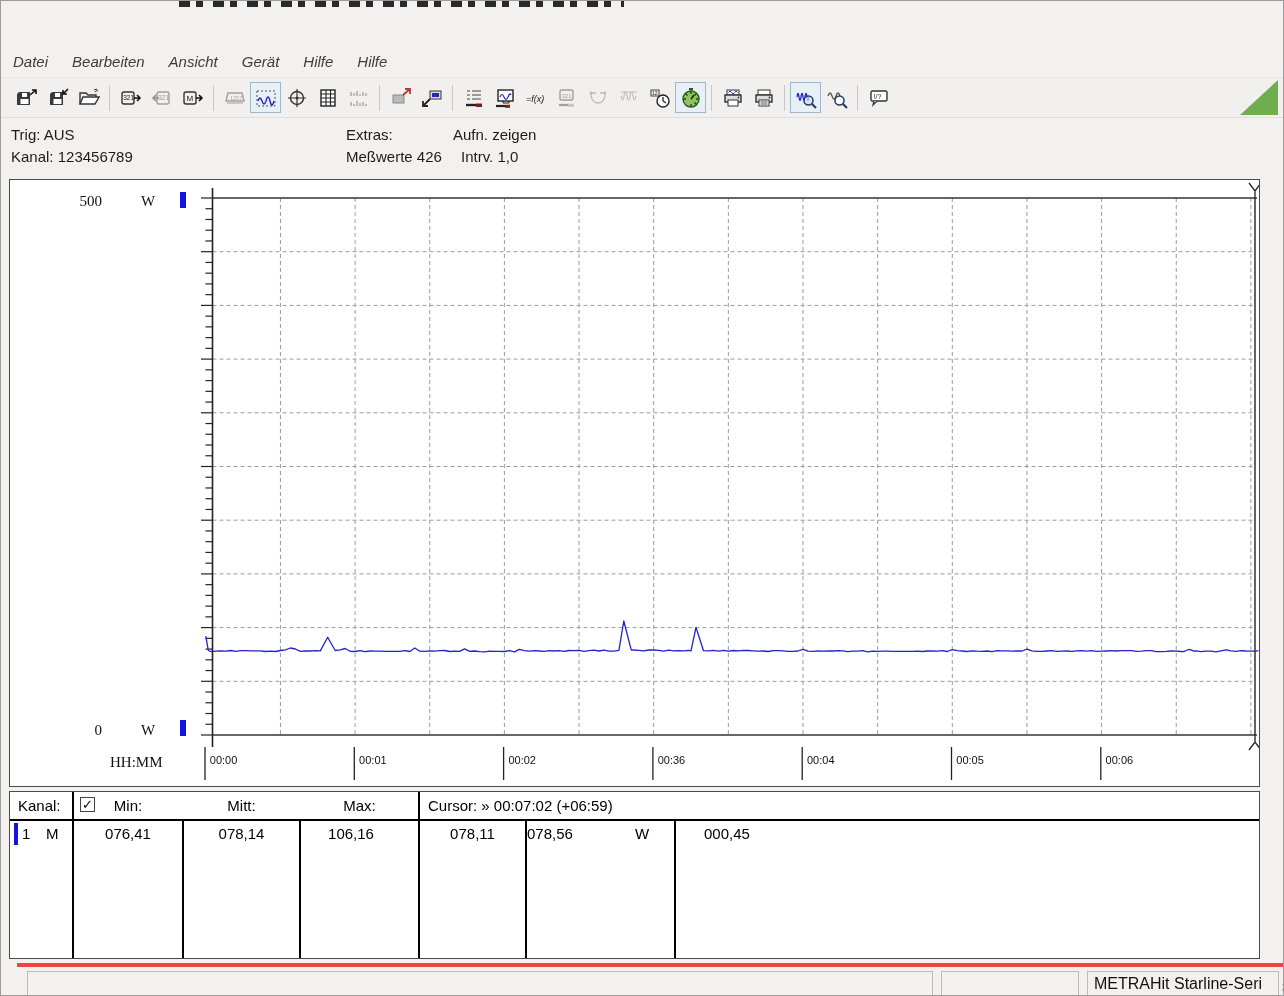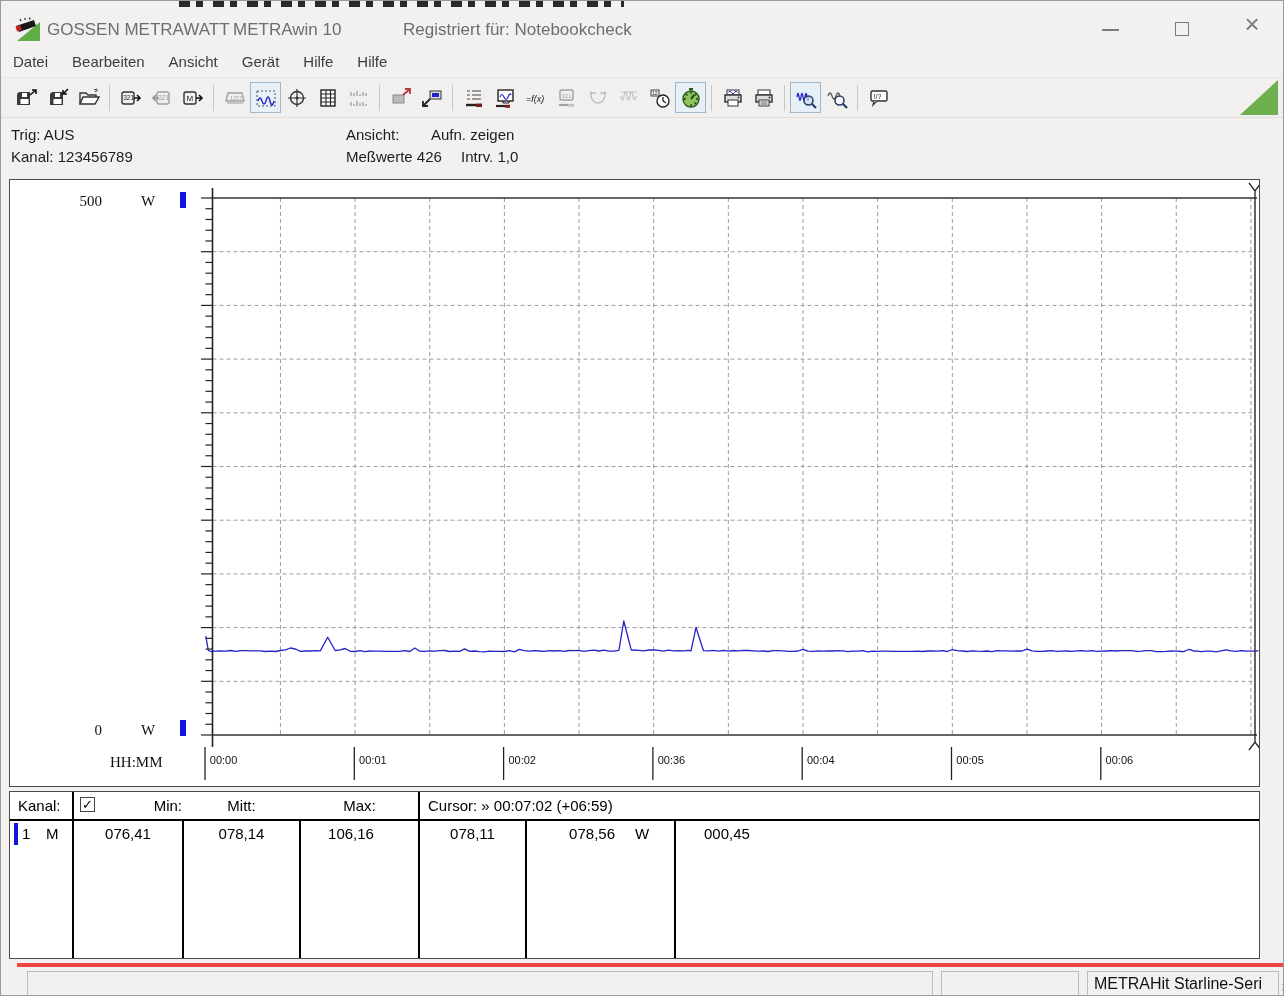--- a/index.html
+++ b/index.html
@@ -8,21 +8,21 @@
   .abs{position:absolute;}
   
   .clip-strip{left:178px;top:0;width:445px;height:6px;
     background:repeating-linear-gradient(90deg,#2a2a2a 0 11px,transparent 11px 17px,#2a2a2a 17px 24px,transparent 24px 34px);}
   
   .titlebar{left:0;top:6px;width:100%;height:40px;}
   .title-txt{font-size:17px;color:#6e6e6e;top:13px;white-space:nowrap;}
   .winbtn{color:#7b7b7b;top:10px;width:30px;height:24px;text-align:center;cursor:default;}
   
   .menubar{left:0;top:48px;width:100%;height:28px;}
-  .menu-item{display:inline-block;font-size:15px;color:#3d3d3d;padding:4px 12px;}
+  .menu-item{display:inline-block;font-size:15px;color:#3d3d3d;padding:4px 12px;font-style:italic;}
   
   .toolbar{left:0;top:76px;width:100%;height:41px;background:#f1f0ef;border-top:1px solid #e6e6e6;border-bottom:1px solid #e0dfde;display:flex;align-items:center;padding-left:10px;}
   .tbtn{width:31px;height:31px;display:flex;align-items:center;justify-content:center;border:1px solid transparent;}
   .tbtn.sel{border:1px solid #9fb7c8;background:#e8f0f7;}
   .tbtn.dis svg{opacity:.42;filter:grayscale(1);}
   .tsep{width:1px;height:26px;background:#c8c7c6;margin:0 5px;}
   .green-tri{right:6px;top:78px;}
   
   .stat-txt{font-size:15px;color:#1c1c1c;white-space:nowrap;}
   
@@ -41,38 +41,20 @@
   .grip{position:absolute;right:2px;bottom:2px;width:15px;height:15px;
     background:repeating-linear-gradient(135deg,transparent 0 3px,#b9b8b7 3px 4px);}
 </style>
 </head>
 <body>
 
 <div class="window">
 
   <div class="abs clip-strip"></div>
 
-  <div class="abs titlebar">
-    <svg class="abs" style="left:13px;top:10px" width="28" height="26" viewBox="0 0 28 26">
-      <polygon points="3,24 26,24 26,5" fill="#5fae48"></polygon>
-      <path d="M2,9 L20,3 L22,9 L5,15 Z" fill="#191919"></path>
-      <rect x="2" y="9" width="5" height="5" fill="#c22" transform="rotate(-18 4 11)"></rect>
-      <path d="M6,2 l1,2 M11,1 l0,2 M16,0.5 l-0.5,2" stroke="#333" stroke-width="1.3" fill="none"></path>
-    </svg>
-    <span class="abs title-txt" style="left:46px">GOSSEN METRAWATT</span>
-    <span class="abs title-txt" style="left:232px">METRAwin 10</span>
-    <span class="abs title-txt" style="left:402px">Registriert für: Notebookcheck</span>
-    <div class="abs winbtn" style="left:1094px;top:14px">
-        <div style="width:17px;height:2px;background:#7b7b7b;margin:8px auto 0"></div>
-      </div>
-    <div class="abs winbtn" style="left:1166px;top:12px">
-        <div style="width:14px;height:14px;border:1.5px solid #7b7b7b;margin:3px auto 0"></div>
-      </div>
-    <div class="abs winbtn" style="left:1236px;top:2px;font-size:26px">×</div>
-  </div>
 
   <div class="abs menubar" id="menubar"><span class="menu-item">Datei</span><span class="menu-item">Bearbeiten</span><span class="menu-item">Ansicht</span><span class="menu-item">Gerät</span><span class="menu-item">Hilfe</span><span class="menu-item">Hilfe</span></div>
 
   <div class="abs toolbar" id="toolbar">
       <div class="tbtn">
         <svg width="22" height="22" viewBox="0 0 22 22">
           <path d="M3,5 h11 v13 h-13 v-11 z" fill="#3a3a3a"></path>
           <rect x="4.5" y="12" width="8" height="5" fill="#fff"></rect>
           <rect x="6" y="6" width="5" height="4" fill="#fff"></rect>
           <path d="M14,8 l6,-5 m0,4 v-4 h-4" stroke="#111" stroke-width="1.6" fill="none"></path>
@@ -269,22 +251,22 @@
         </svg>
       </div>
     </div>
   <svg class="abs green-tri" width="40" height="37" viewBox="0 0 40 37" style="left:1238px;top:78px">
     <polygon points="1,36 39,36 39,1" fill="#6fae4e"></polygon>
   </svg>
 
   <div class="abs" style="left:0;top:118px;width:100%;height:58px">
     <span class="abs stat-txt" style="left:10px;top:7px">Trig: AUS</span>
     <span class="abs stat-txt" style="left:10px;top:29px">Kanal: 123456789</span>
-    <span class="abs stat-txt" style="left:345px;top:7px">Ansicht:</span>
-    <span class="abs stat-txt" style="left:430px;top:7px">Aufn. zeigen</span>
+    <span class="abs stat-txt" style="left:345px;top:7px">Extras:</span>
+    <span class="abs stat-txt" style="left:452px;top:7px">Aufn. zeigen</span>
     <span class="abs stat-txt" style="left:345px;top:29px">Meßwerte 426</span>
     <span class="abs stat-txt" style="left:460px;top:29px">Intrv. 1,0</span>
   </div>
 
   <div class="abs chart-panel" id="chartpanel">
     <span class="abs chart-label" style="left:52px;top:13px;width:40px;text-align:right">500</span>
     <span class="abs chart-label" style="left:131px;top:13px">W</span>
     <div class="abs bluebar" style="left:170px;top:12px"></div>
     <span class="abs chart-label" style="left:52px;top:542px;width:40px;text-align:right">0</span>
     <span class="abs chart-label" style="left:131px;top:542px">W</span>
@@ -397,33 +379,33 @@
     <div class="abs tline" style="left:172px;top:27px;width:2px;height:139px"></div>
     <div class="abs tline" style="left:289px;top:27px;width:2px;height:139px"></div>
     <div class="abs tline" style="left:408px;top:0;width:2px;height:166px"></div>
     <div class="abs tline" style="left:515px;top:27px;width:2px;height:139px"></div>
     <div class="abs tline" style="left:664px;top:27px;width:2px;height:139px"></div>
 
     <div class="abs tline" style="left:0;top:27px;width:1249px;height:2px"></div>
 
     <span class="abs tcell" style="left:8px;top:5px">Kanal:</span>
     <div class="abs checkbox" style="left:70px;top:5px">✓</div>
-    <span class="abs tcell" style="left:64px;top:5px;width:108px;text-align:right">Min:</span>
+    <span class="abs tcell" style="left:64px;top:5px;width:108px;text-align:center">Min:</span>
     <span class="abs tcell" style="left:174px;top:5px;width:115px;text-align:center">Mitt:</span>
     <span class="abs tcell" style="left:291px;top:5px;width:117px;text-align:center">Max:</span>
     <span class="abs tcell" style="left:418px;top:5px">Cursor: » 00:07:02 (+06:59)</span>
 
     <div class="abs" style="left:4px;top:31px;width:4px;height:22px;background:#1414e0"></div>
     <span class="abs tcell" style="left:12px;top:33px">1</span>
     <span class="abs tcell" style="left:36px;top:33px">M</span>
     <span class="abs tcell" style="left:64px;top:33px;width:108px;text-align:center">076,41</span>
     <span class="abs tcell" style="left:174px;top:33px;width:115px;text-align:center">078,14</span>
     <span class="abs tcell" style="left:291px;top:33px;width:100px;text-align:center">106,16</span>
     <span class="abs tcell" style="left:410px;top:33px;width:105px;text-align:center">078,11</span>
-    <span class="abs tcell" style="left:517px;top:33px;width:88px;text-align:right">078,56</span>
+    <span class="abs tcell" style="left:517px;top:33px;width:88px;text-align:left">078,56</span>
     <span class="abs tcell" style="left:625px;top:33px">W</span>
     <span class="abs tcell" style="left:694px;top:33px">000,45</span>
   </div>
 
   <div class="abs statusbar">
     <div class="spanel" style="left:10px;width:906px"></div>
     <div class="spanel" style="left:924px;width:138px"></div>
     <div class="spanel" style="left:1070px;width:192px;font-size:16px;color:#111;padding:3px 0 0 6px;white-space:nowrap;overflow:hidden">METRAHit Starline-Seri</div>
     <div class="grip"></div>
   </div>

